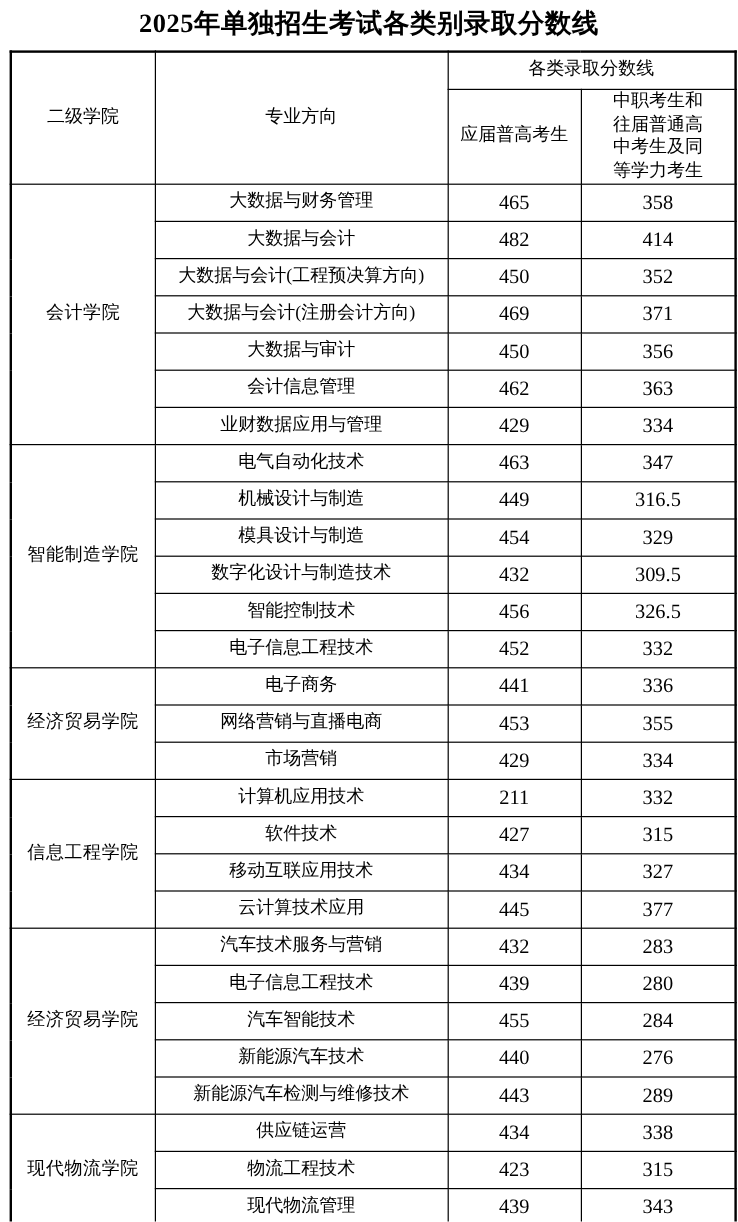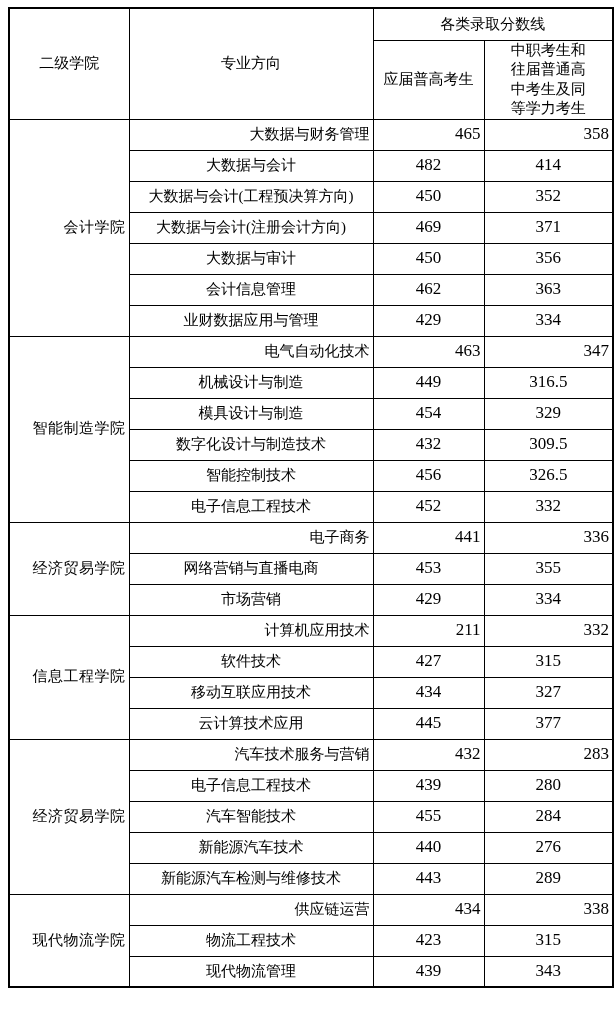--- a/index.html
+++ b/index.html
@@ -42,26 +42,27 @@
 
   tr.hdr-row-1 { height: 32px; }
   tr.hdr-row-2 { height: 68px; }
   tr.data-row  { height: 31px; }
 
   td.hdr-vocational { padding: 0 24px; }
   td.college-cell { letter-spacing: 0.5px; }
   td.score-cell { font-size: 17px; }
 
   
-  tr.group-start td { border-top-width: 1.5px; text-align: right; }
+  tr.group-start td { border-top-width: 1.5px; }
 </style>
 </head>
 <body>
 
 <div>
+  <h1 class="page-title">2025年单独招生考试各类别录取分数线</h1>
 
   <table class="score-table">
     <colgroup>
       <col class="col-college">
         <col class="col-major">
         <col class="col-regular">
         <col class="col-vocational">
     </colgroup>
     <thead>
       <tr class="hdr-row-1">

